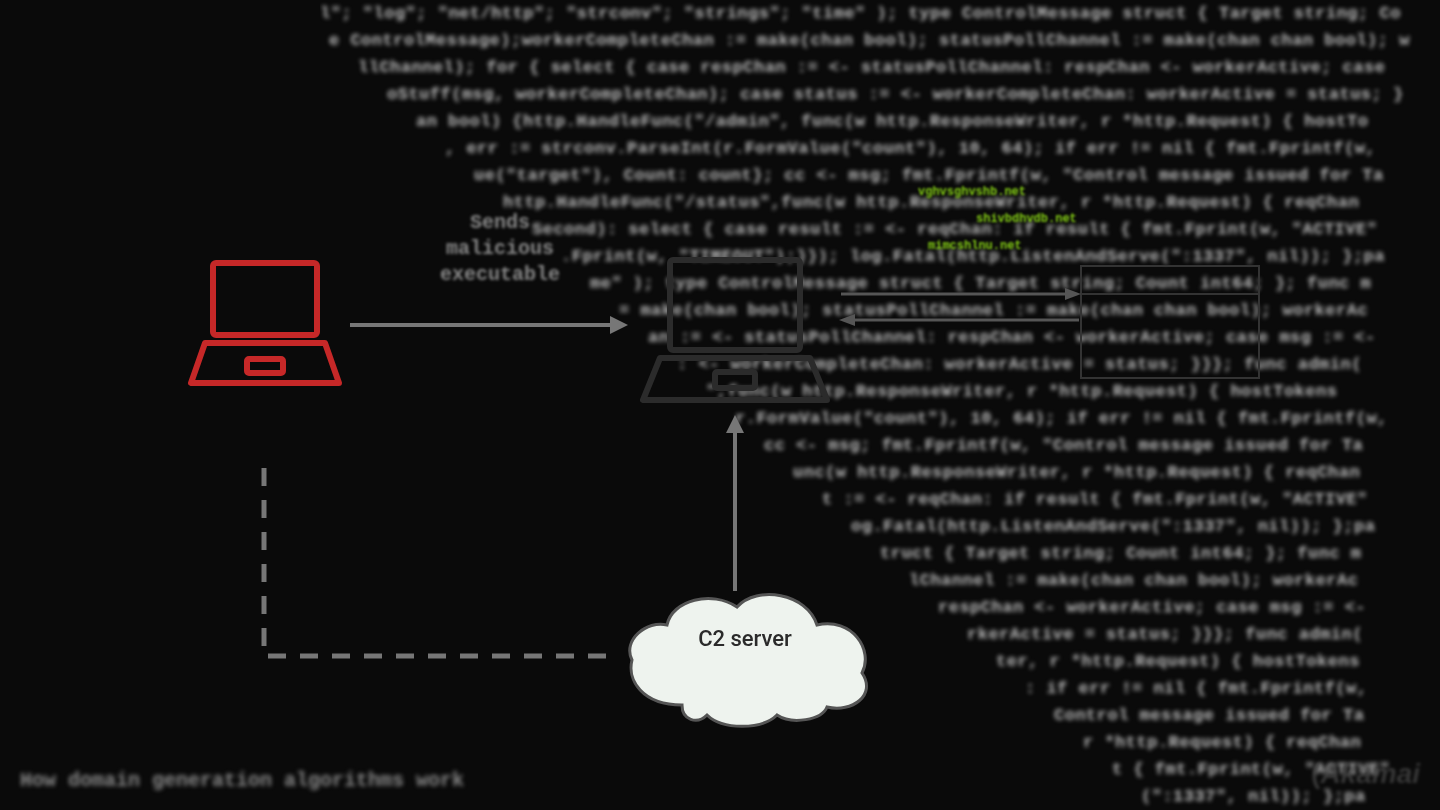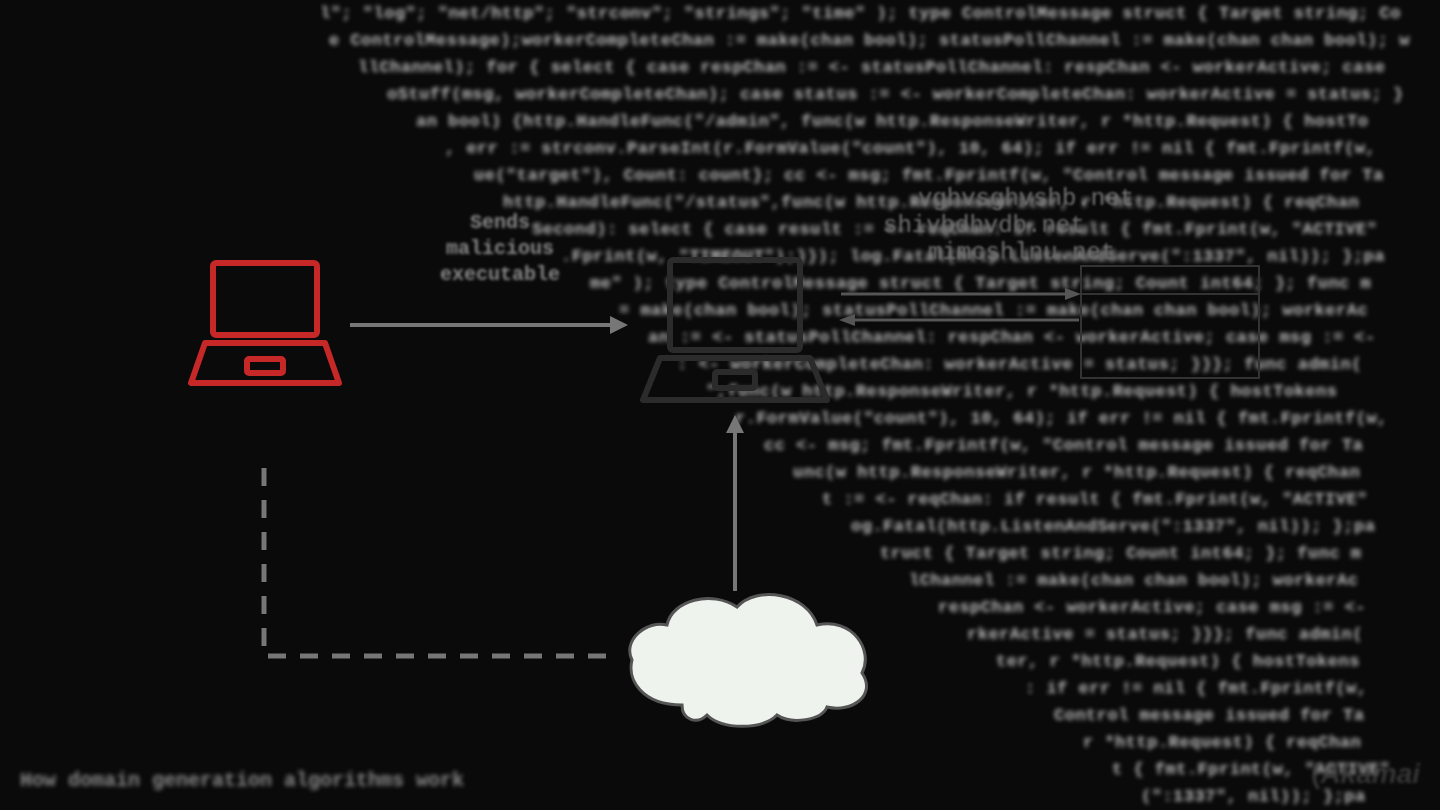--- a/index.html
+++ b/index.html
@@ -59,23 +59,23 @@
     position: absolute;
     text-align: center;
     font-size: 22px;
     color: #2a2a2a;
     font-weight: 500;
     line-height: 28px;
   }
   .dga-domain {
     position: absolute;
     font-family: "Courier New", monospace;
-    font-size: 24px;
-    font-weight: 400;
-    color: #737373;
+    font-size: 12px;
+    font-weight: 700;
+    color: #84cc16;
     filter: blur(0.8px);
   }
   .caption {
     position: absolute;
     left: 20px;
     bottom: 18px;
     font-family: "Courier New", monospace;
     font-size: 20px;
     font-weight: 700;
     color: #888;
@@ -172,21 +172,21 @@
   </div>
 
   <svg style="position:absolute; left:835px; top:280px;" width="250" height="60">
     <line x1="6" y1="14" x2="230" y2="14" stroke="#555" stroke-width="3"></line>
     <polygon points="230,8 246,14 230,20" fill="#555"></polygon>
     <line x1="20" y1="40" x2="244" y2="40" stroke="#555" stroke-width="3"></line>
     <polygon points="20,34 4,40 20,46" fill="#555"></polygon>
   </svg>
 
   <div class="dga-domain" style="left:918px; top:185px;">vghvsghvshb.net</div>
-  <div class="dga-domain" style="left:883px; top:212px;">shivbdhvdb.net</div>
+  <div class="dga-domain" style="left:976px; top:212px;">shivbdhvdb.net</div>
   <div class="dga-domain" style="left:928px; top:239px;">mimcshlnu.net</div>
 
   <svg style="position:absolute; left:260px; top:400px;" width="370" height="280">
     <polyline points="4,68 4,256 360,256" fill="none" stroke="#777" stroke-width="5" stroke-dasharray="18 14"></polyline>
   </svg>
 
   <svg style="position:absolute; left:720px; top:415px;" width="30" height="180">
     <line x1="15" y1="176" x2="15" y2="18" stroke="#777" stroke-width="4"></line>
     <polygon points="6,18 15,0 24,18" fill="#777"></polygon>
   </svg>
@@ -199,20 +199,21 @@
                C 60 15 100 5 125 22
                C 145 0 195 8 205 40
                C 240 32 262 65 250 88
                C 265 110 240 128 215 122
                C 210 135 180 140 165 130
                C 150 145 110 145 95 130
                C 85 140 70 135 70 120 Z" fill="#eef3ee" stroke="#555" stroke-width="3"></path>
     </svg>
   </div>
   <div class="cloud-text" style="left:655px; top:625px; width:180px;">
+    <div>C2 server</div>
   </div>
 
   <div class="caption">How domain generation algorithms work</div>
 
   <div class="logo">
     <span style="font-style:normal;">(</span><span>Akamai</span>
   </div>
 
 </div>
 

